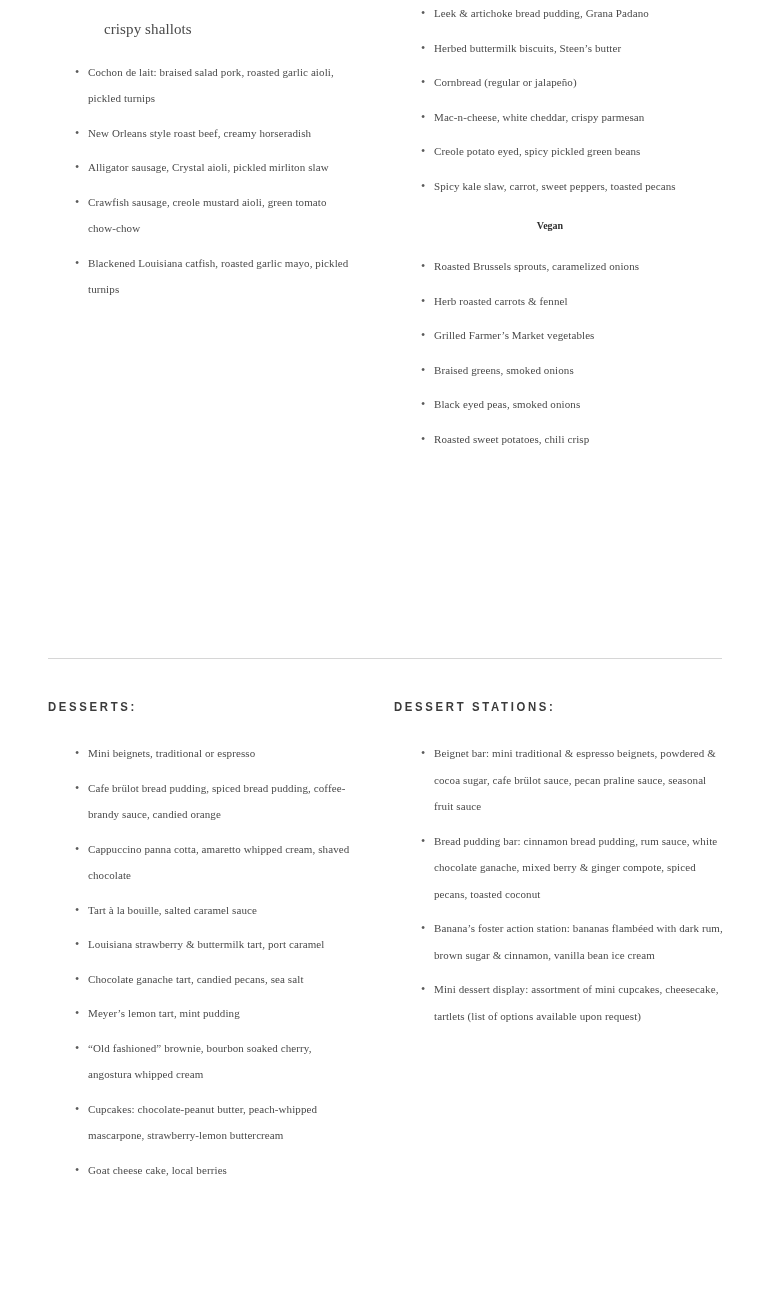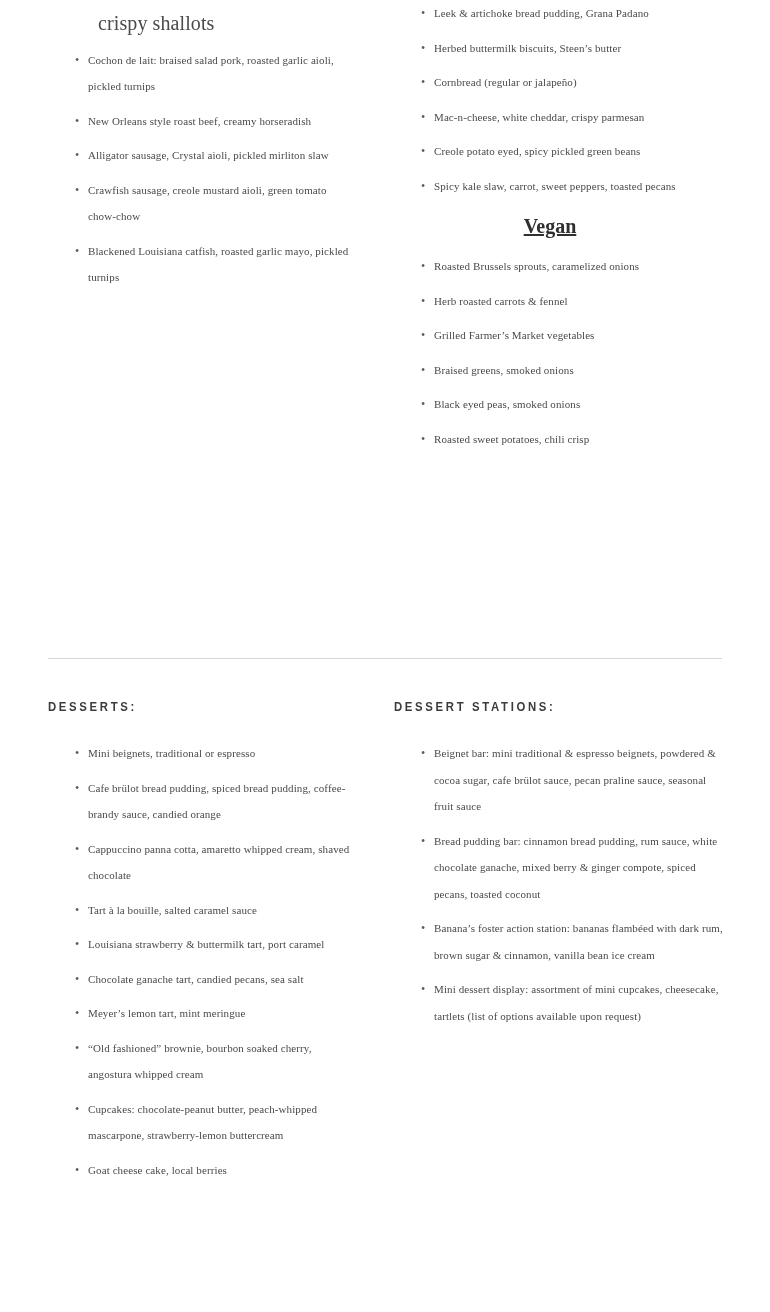--- a/index.html
+++ b/index.html
@@ -30,23 +30,23 @@
     align-items: flex-start;
   }
   .col {
     box-sizing: border-box;
   }
   .col-left  { width: 352px; padding-left: 48px; }
   .col-right { width: 418px; padding-left: 42px; padding-right: 46px; }
 
   
   .cont-line {
-    margin: 10px;
+    margin: 16px;
     padding-left: 40px;
-    font-size: 20px;
+    font-size: 15px;
     line-height: 26.5px;
     color: #4a4a4a;
     letter-spacing: .1px;
   }
 
   ul.items {
     list-style: none;
     margin: 0;
     padding: 0;
   }
@@ -66,26 +66,25 @@
     top: 0;
     font-size: 12px;
     line-height: 26.5px;
     color: #5a5a5a;
   }
 
   .subhead {
     text-align: center;
     font-family: "Liberation Serif", "DejaVu Serif", serif;
     font-weight: bold;
-    font-size: 20px;
+    font-size: 10px;
     line-height: 26px;
     color: #2f2f2f;
     margin: 14px 0 14px 0;
     padding-right: 18px;
-    text-decoration: underline;
   }
 
   
   .divider {
     position: absolute;
     left: 48px;
     width: 674px;
     top: 658px;
     height: 1px;
     background: #d6d6d6;
@@ -165,21 +164,21 @@
 
     <div class="col col-left">
       <h2 class="section-title">DESSERTS:</h2>
       <ul class="items">
         <li>Mini beignets, traditional or espresso</li>
         <li>Cafe brülot bread pudding, spiced bread pudding, coffee-brandy sauce, candied orange</li>
         <li>Cappuccino panna cotta, amaretto whipped cream, shaved chocolate</li>
         <li>Tart à la bouille, salted caramel sauce</li>
         <li>Louisiana strawberry &amp; buttermilk tart, port caramel</li>
         <li>Chocolate ganache tart, candied pecans, sea salt</li>
-        <li>Meyer’s lemon tart, mint meringue</li>
+        <li>Meyer’s lemon tart, mint pudding</li>
         <li>“Old fashioned” brownie, bourbon soaked cherry, angostura whipped cream</li>
         <li>Cupcakes: chocolate-peanut butter, peach-whipped mascarpone, strawberry-lemon buttercream</li>
         <li>Goat cheese cake, local berries</li>
       </ul>
     </div>
 
     <div class="col col-right">
       <h2 class="section-title">DESSERT STATIONS:</h2>
       <ul class="items">
         <li>Beignet bar: mini traditional &amp; espresso beignets, powdered &amp; cocoa sugar, cafe brülot sauce, pecan praline sauce, seasonal fruit sauce</li>

